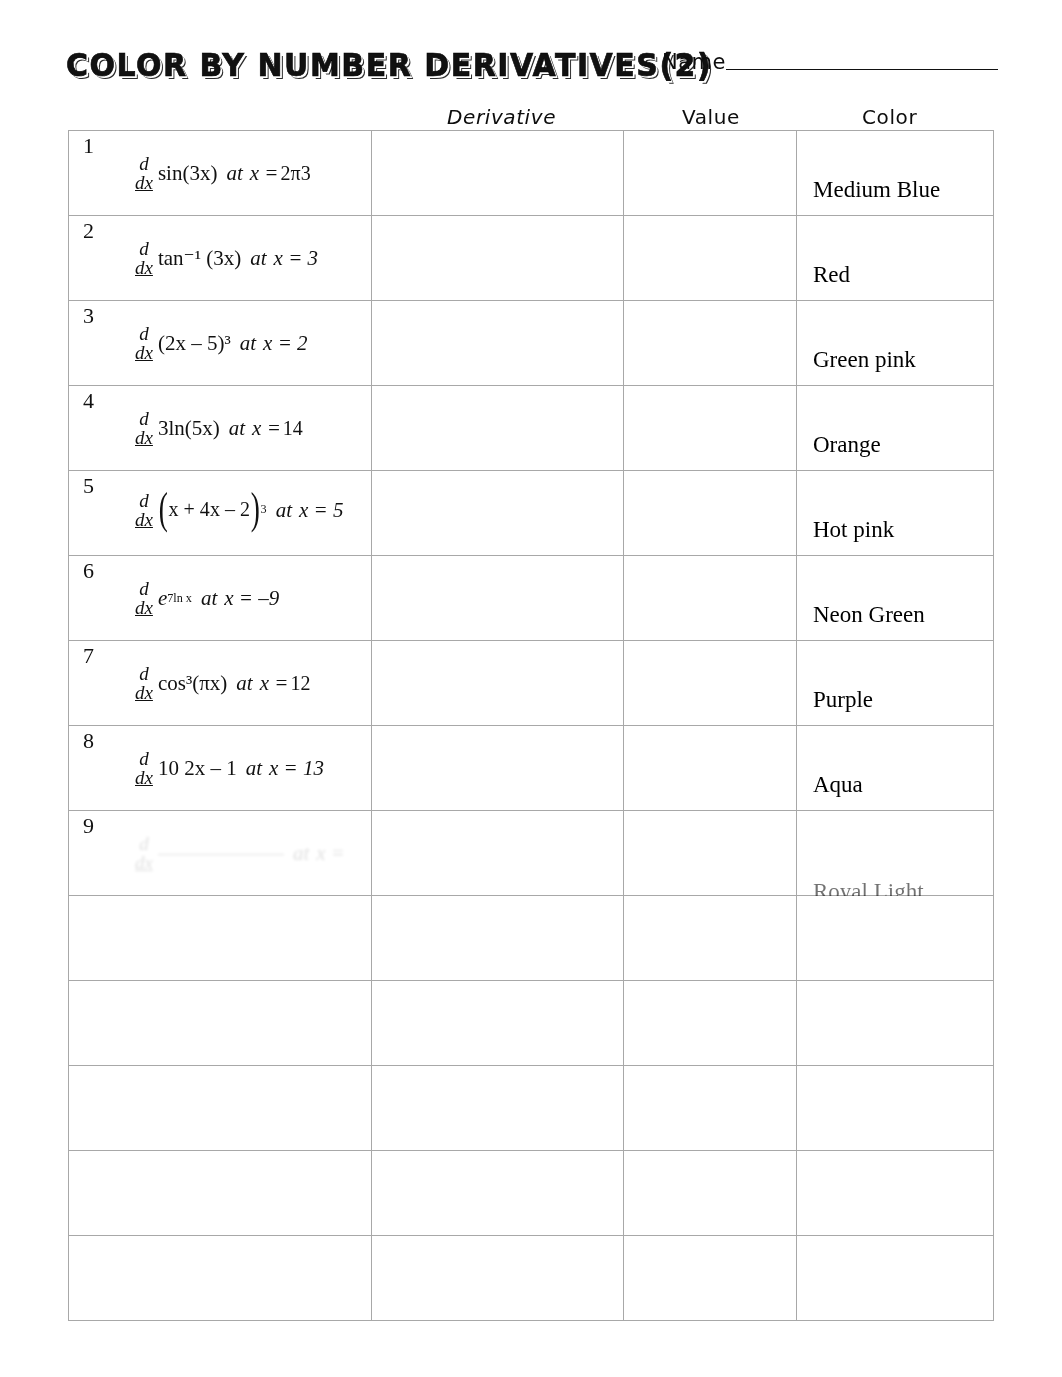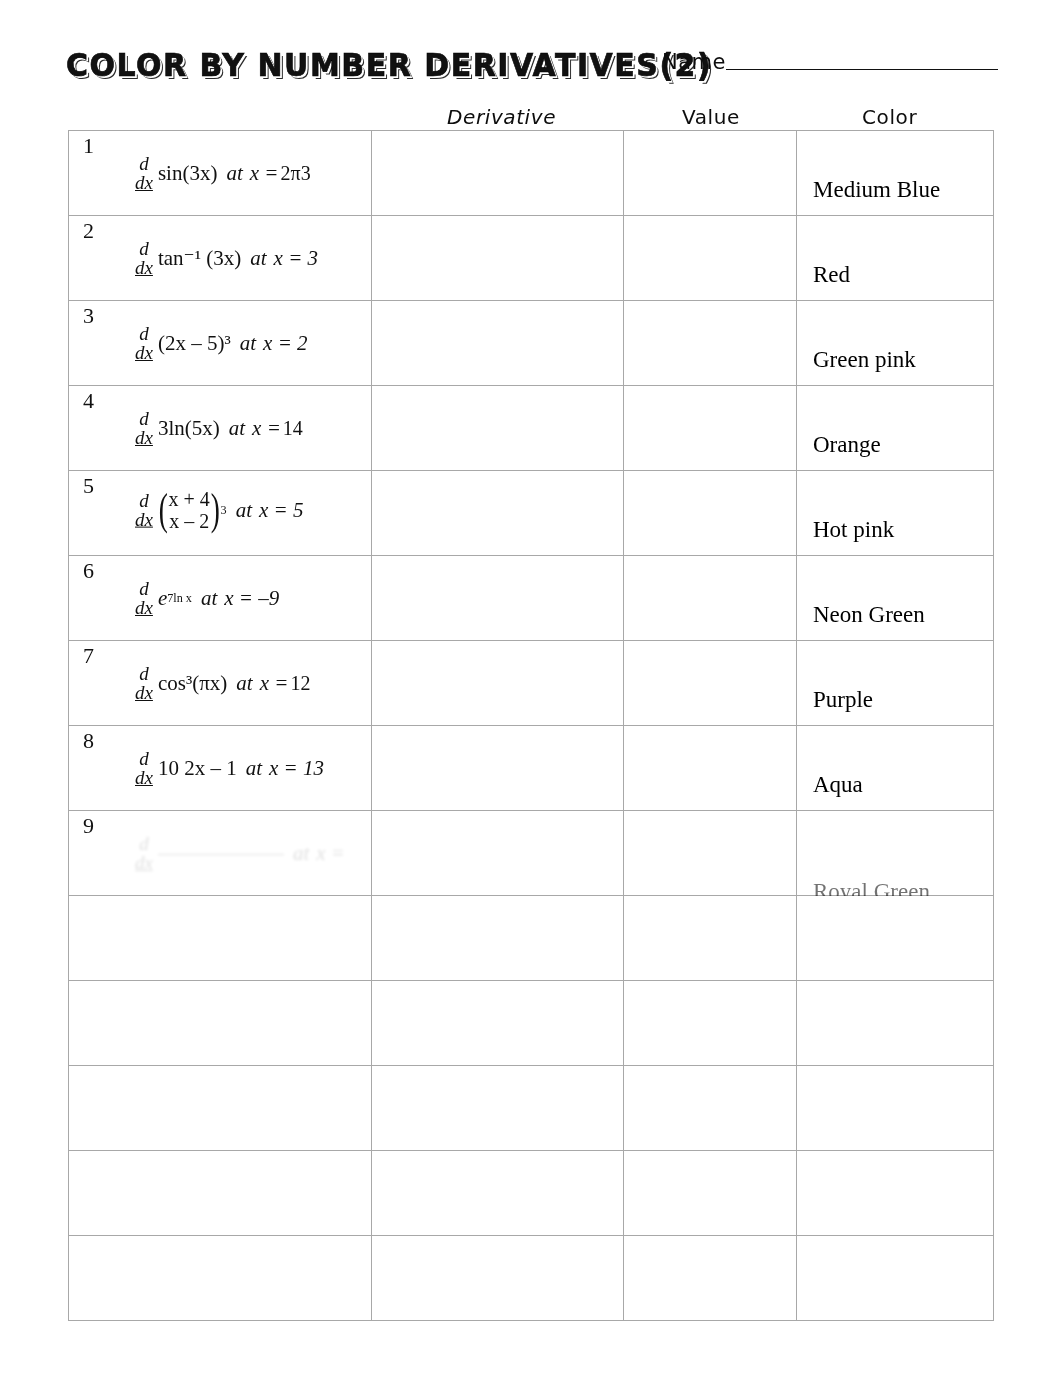--- a/index.html
+++ b/index.html
@@ -162,21 +162,21 @@
   .bigparen {
     display: inline-block;
     font-size: 44px;
     line-height: 0.78;
     font-weight: 300;
     transform: scaleX(0.62);
     margin: 0 -2px;
   }
   .stack-frac {
     display: inline-flex;
-    flex-direction: column;
+    flex-direction: row;
     align-items: center;
     line-height: 1.12;
     font-size: 20px;
   }
   .exp-sup {
     font-size: 0.58em;
     vertical-align: super;
     font-style: normal;
   }
 
@@ -415,21 +415,21 @@
         </span>
         <span>——————</span>
         <span class="at">at</span>
         <span class="varx">x =</span>
       </span>
     </td>
     <td><span></span></td>
     <td><span></span></td>
     <td>
       <div class="cut-wrap">
-        <span class="color-name cut-color" style="bottom:-10px">Royal Green</span>
+        <span class="color-name cut-color" style="bottom:-10px">Royal Light</span>
       </div>
     </td>
   </tr>
 
   <tr>
     <td>
       <span class="row-number ghost-sm"></span>
       <span class="expr ghost"></span>
     </td>
     <td><span></span></td>

